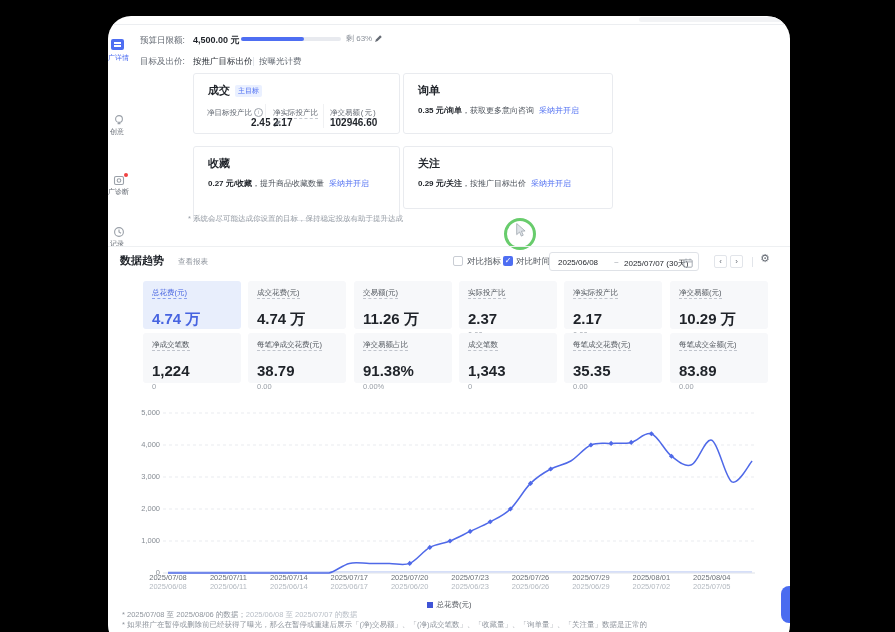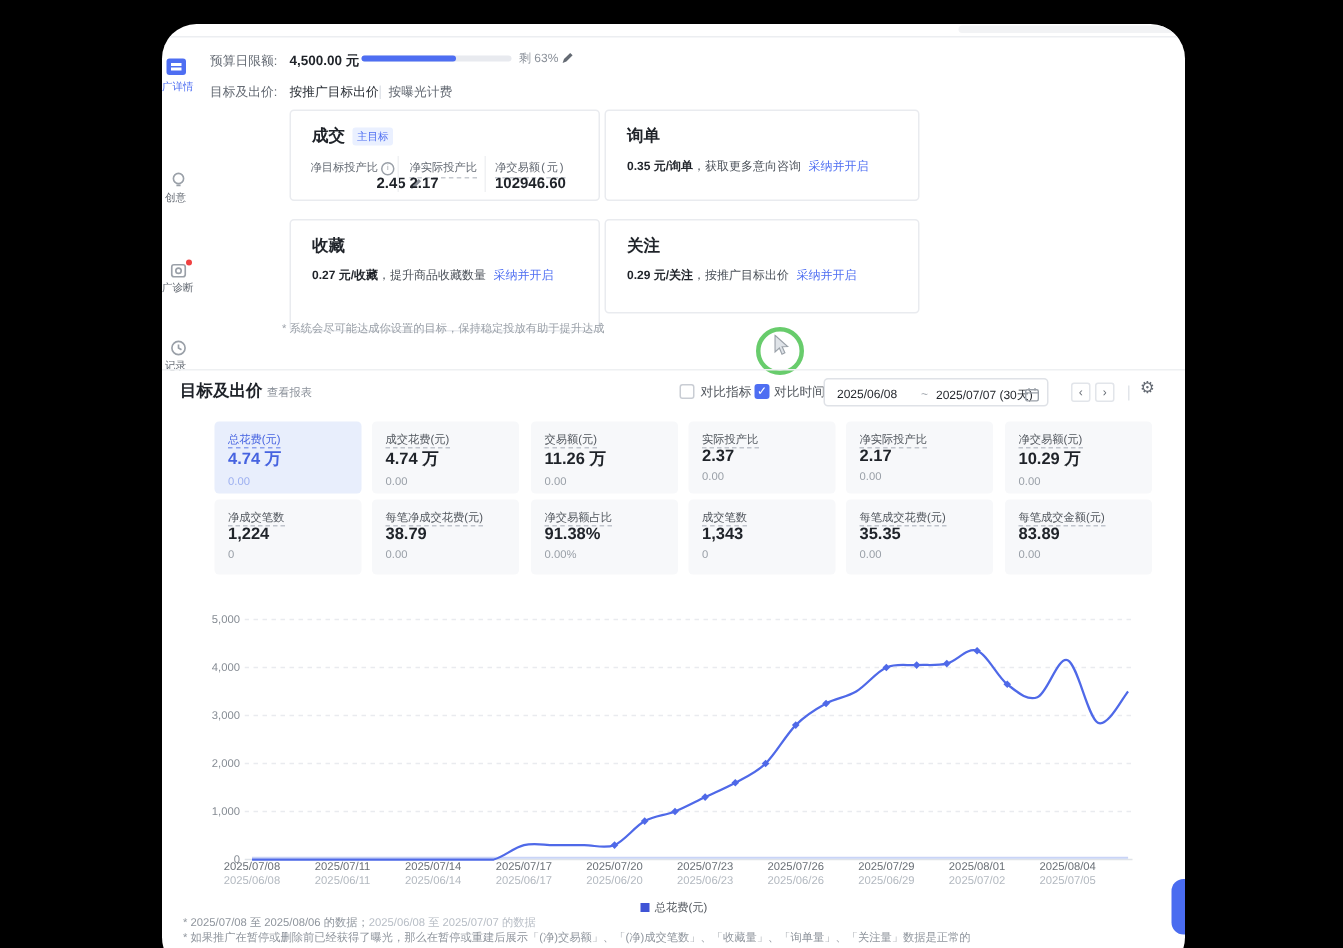--- a/index.html
+++ b/index.html
@@ -69,21 +69,21 @@
   .pager-btn{position:absolute;top:239px;width:13px;height:13px;border:1px solid #e2e5ea;border-radius:2px;box-sizing:border-box;font-size:8px;line-height:11px;text-align:center;color:#646a73;cursor:pointer;background:#fff;}
   .gear{position:absolute;left:652px;top:236px;font-size:11px;color:#646a73;cursor:pointer;}
 
   
   .m-card{position:absolute;width:98px;background:#f7f8fa;border-radius:3px;box-sizing:border-box;padding:7px 9px;cursor:pointer;}
   .m-card.sel{background:#e8eefc;}
   .m-label{font-size:7.5px;color:#51565d;white-space:nowrap;}
   .m-label span{border-bottom:1px dashed #c0c4cc;padding-bottom:1px;}
   .m-card.sel .m-label{color:#4663e0;}
   .m-card.sel .m-label span{border-bottom-color:#8aa0ef;}
-  .m-value{font-size:11px;font-weight:bold;color:#1f2329;margin-top:0;white-space:nowrap;}
+  .m-value{font-size:15px;font-weight:bold;color:#1f2329;margin-top:12px;white-space:nowrap;}
   .m-card.sel .m-value{color:#4663e0;}
   .m-sub{font-size:7.5px;color:#9aa0a8;margin-top:3px;}
   .m-card.sel .m-sub{color:#9db0f0;}
 
   
   #chart-svg{position:absolute;left:55px;top:391px;pointer-events:none;}
   .grid-line{stroke:#e9ebef;stroke-width:1;stroke-dasharray:3 3;}
   .axis-line{stroke:#dfe3e8;stroke-width:1;}
   .y-tick{position:absolute;left:2px;width:50px;text-align:right;font-size:7.5px;color:#868c94;}
   .x-tick{position:absolute;width:64px;text-align:center;font-size:7.5px;white-space:nowrap;}
@@ -191,21 +191,21 @@
 
   <div class="note" style="left:80px;top:198px;">* 系统会尽可能达成你设置的目标，保持稳定投放有助于提升达成</div>
 
   <div class="green-circle"></div>
   <svg class="cursor-svg" width="12" height="14" viewBox="0 0 10 13">
     <path d="M1 0.5 L1 10.8 L3.7 8.4 L5.3 12.2 L7.1 11.3 L5.4 7.6 L8.8 7.4 Z" fill="#dfe3e8" stroke="#9aa1a9" stroke-width="0.7"></path>
   </svg>
 
   <div class="section-line"></div>
 
-  <div class="trend-title">目标及出价</div>
+  <div class="trend-title">数据趋势</div>
   <div class="report-link">查看报表</div>
 
   <div class="cb off" style="left:345px;top:240px;"></div>
   <span class="cb-label" style="left:359px;top:240px;">对比指标</span>
   <div class="cb on" style="left:395px;top:240px;">✓</div>
   <span class="cb-label" style="left:408px;top:240px;">对比时间</span>
 
   <div class="date-input">
     <span style="left:8px;">2025/06/08</span>
     <span style="left:64px;color:#9aa0a8;">~</span>

